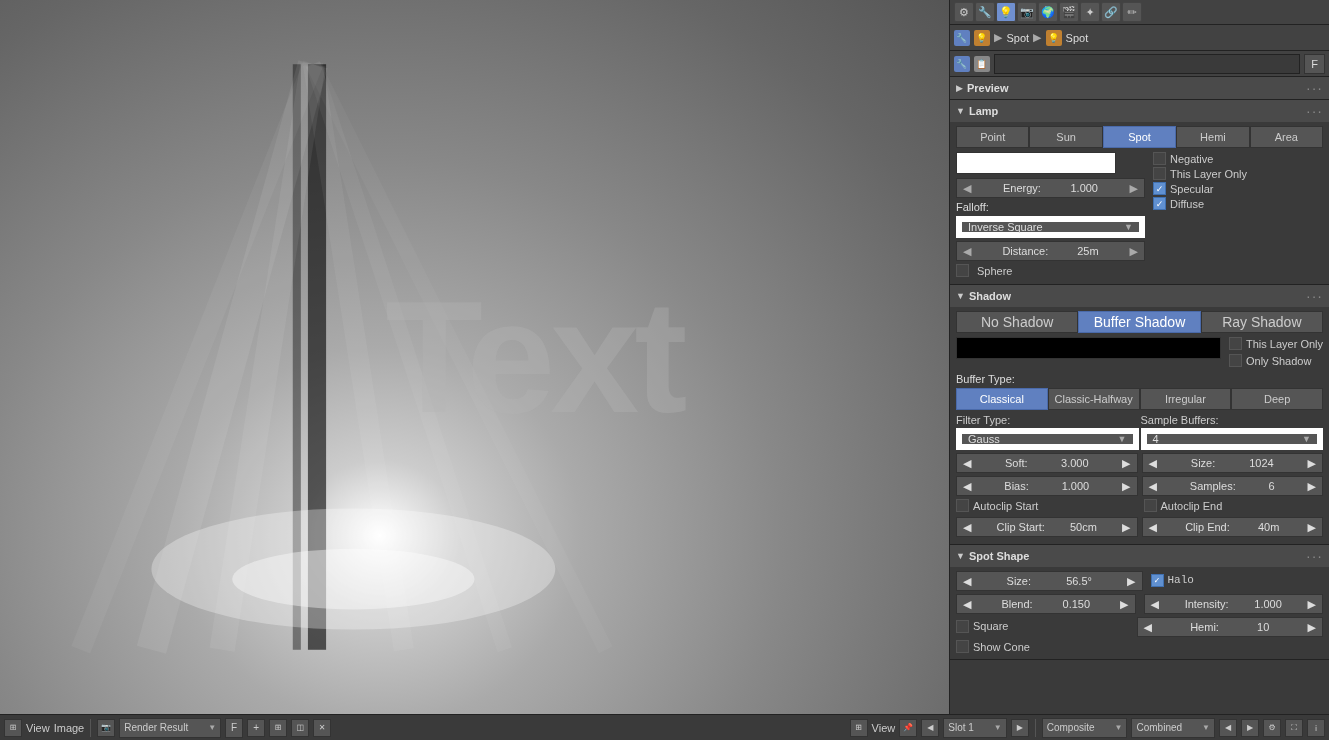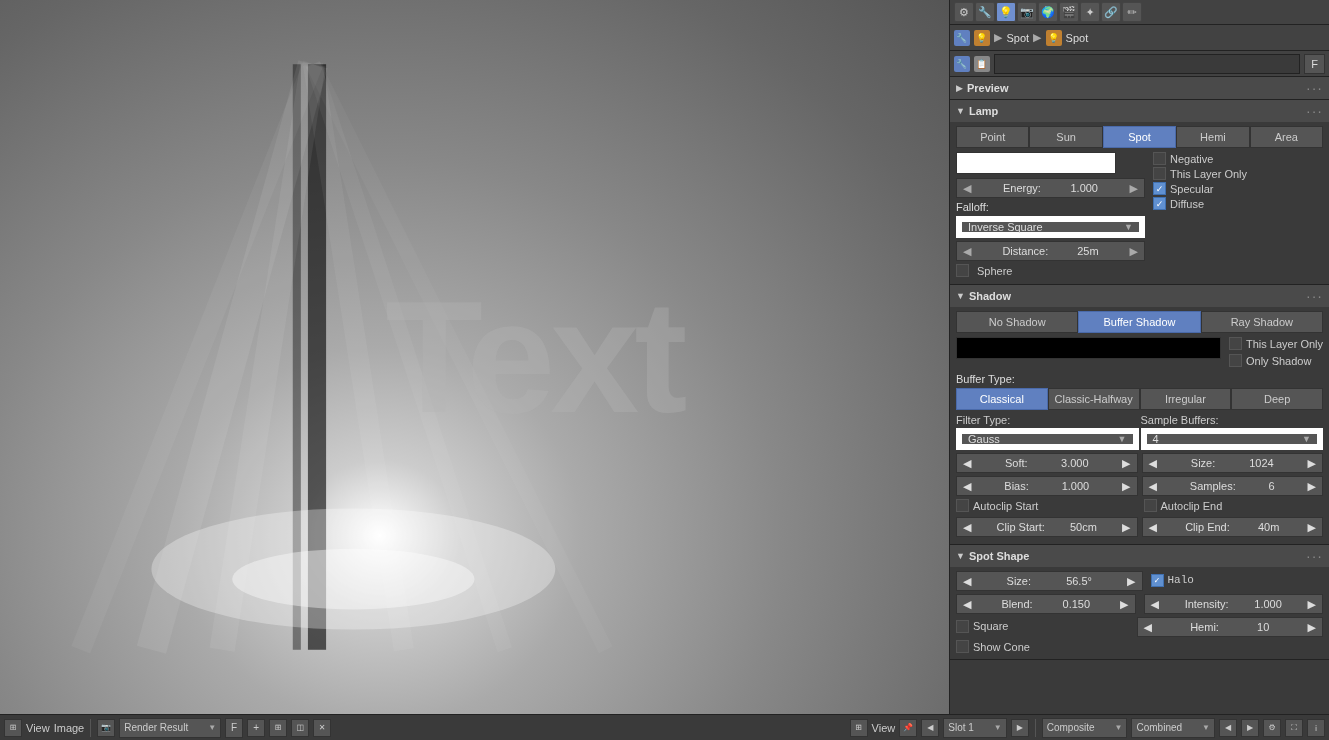--- a/index.html
+++ b/index.html
@@ -64,21 +64,21 @@
 
     .checkbox-row { display: flex; align-items: center; gap: 4px; margin-bottom: 2px; }
     .cb { width: 13px; height: 13px; border: 1px solid #555; background: #444; display: inline-flex; align-items: center; justify-content: center; cursor: pointer; flex-shrink: 0; }
     .cb.checked { background: #6090d0; border-color: #4070b0; }
     .cb.checked::after { content: '✓'; font-size: 9px; color: #fff; }
     .cb-label { font-size: 11px; color: #ccc; }
     .dropdown-arrow { margin-left: auto; color: #aaa; font-size: 9px; }
 
     
     .shadow-tabs { display: flex; margin-bottom: 4px; }
-    .shadow-tab { flex: 1; height: 22px; background: #555; border: 1px solid #333; color: #ccc; font-size: 11px; cursor: pointer; display: flex; align-items: center; justify-content: center; }
+    .shadow-tab { flex: 1; height: 22px; background: #555; border: 1px solid #333; color: #ccc; font-size: 14px; cursor: pointer; display: flex; align-items: center; justify-content: center; }
     .shadow-tab.active { background: #6080c0; color: #fff; border-color: #4a6aaa; }
 
     .shadow-color { background: #000; height: 22px; border: 1px solid #333; margin-bottom: 4px; }
 
     
     .buffer-tabs { display: flex; margin-bottom: 4px; }
     .buffer-tab { flex: 1; height: 22px; background: #555; border: 1px solid #333; color: #ccc; font-size: 11px; cursor: pointer; display: flex; align-items: center; justify-content: center; }
     .buffer-tab.active { background: #6080c0; color: #fff; border-color: #4a6aaa; }
 
     

